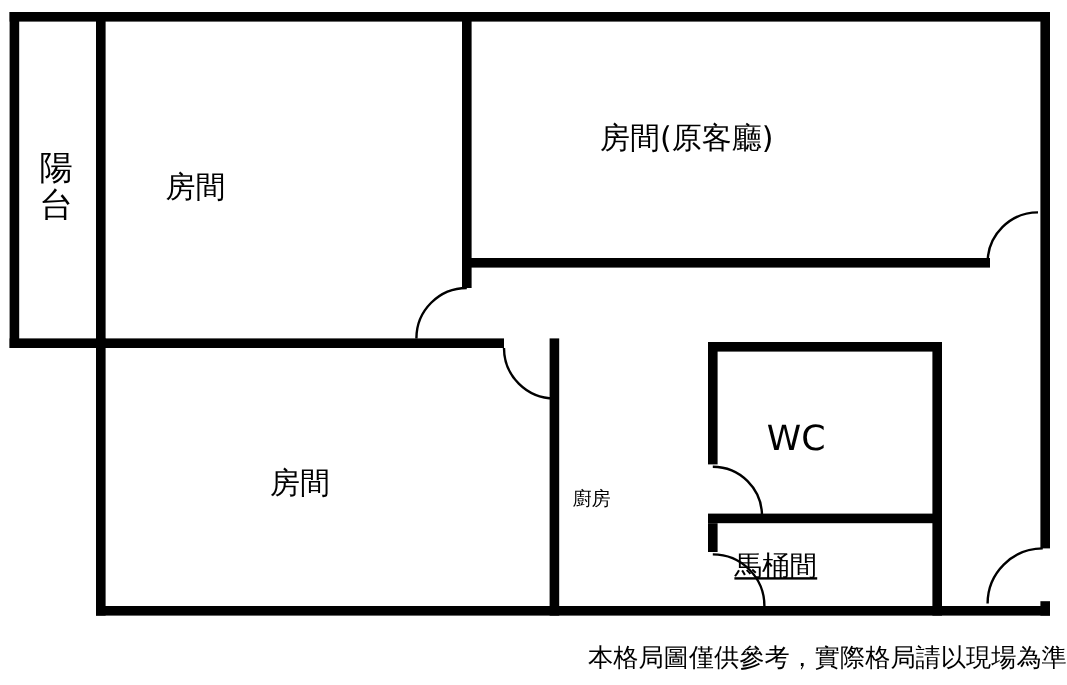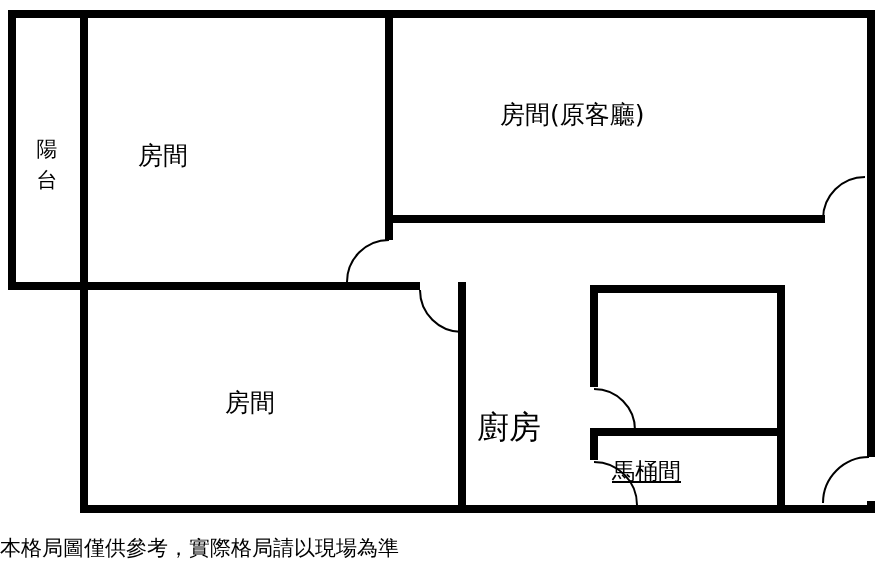--- a/index.html
+++ b/index.html
@@ -22,40 +22,40 @@
   }
   .label {
     position: absolute;
     color: #000000;
     font-family: "DejaVu Sans", "Liberation Sans", sans-serif;
     white-space: nowrap;
   }
   .label.center { }
   #balcony-label {
     left: 33px;
-    top: 134px;
+    top: 124px;
     width: 28px;
-    font-size: 21px;
+    font-size: 28px;
     line-height: 31px;
     text-align: center;
     white-space: normal;
     word-break: break-all;
   }
   #room-tl-label   { left: 138px; top: 139px; width: 200px; font-size: 25px; }
   #room-tr-label   { left: 500px; top:  98px; width: 256px; font-size: 25px; }
   #room-bl-label   { left: 225px; top: 386px; width: 200px; font-size: 25px; }
-  #kitchen-label   { left: 477px; top: 406px; width: 100px; font-size: 32px; }
+  #kitchen-label   { left: 477px; top: 406px; width: 100px; font-size: 16px; }
   #wc-label        { left: 639px; top: 348px; width: 100px; font-size: 29px; }
   #toilet-label    { left: 612px; top: 456px; width: 150px; font-size: 23px; text-decoration: underline; }
   #caption {
     left: 0;
     top: 534px;
     width: 889px;
     font-size: 21px;
-    text-align: left;
+    text-align: right;
   }
   .wall { fill: #000000; }
   .door-arc {
     fill: none;
     stroke: #000000;
     stroke-width: 2;
   }
 </style>
 </head>
 <body>
@@ -92,18 +92,19 @@
   <div class="label" id="balcony-label">陽台</div>
 
   <div class="label center" id="room-tl-label">房間</div>
 
   <div class="label center" id="room-tr-label">房間(原客廳)</div>
 
   <div class="label center" id="room-bl-label">房間</div>
 
   <div class="label center" id="kitchen-label">廚房</div>
 
+  <div class="label center" id="wc-label">WC</div>
 
   <div class="label center" id="toilet-label">馬桶間</div>
 
   <div class="label" id="caption">本格局圖僅供參考，實際格局請以現場為準</div>
 
 </div>
 
 </body></html>

